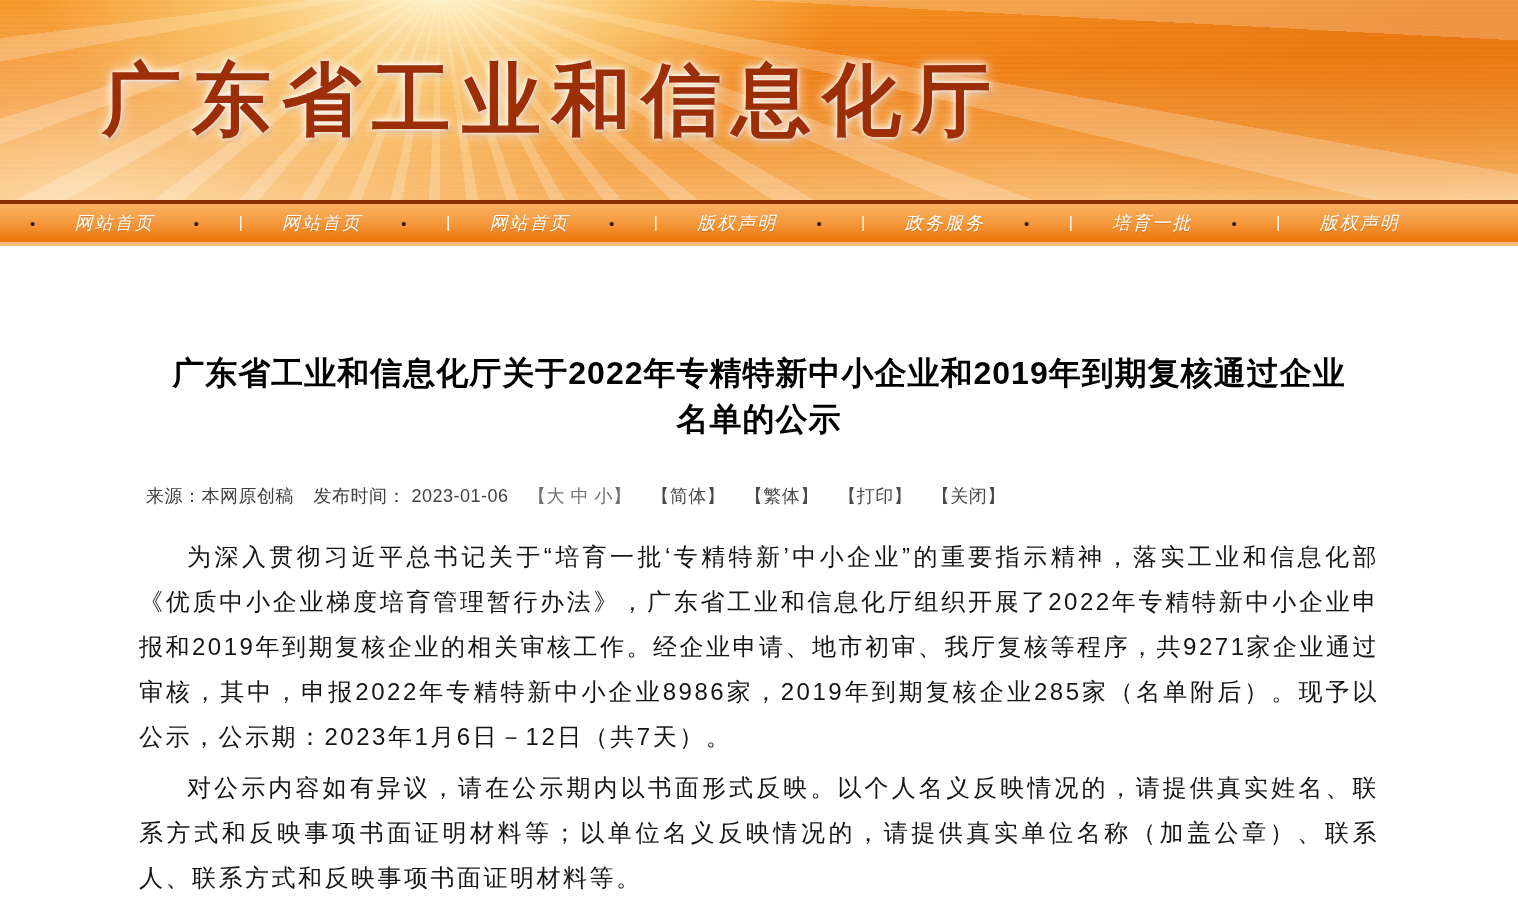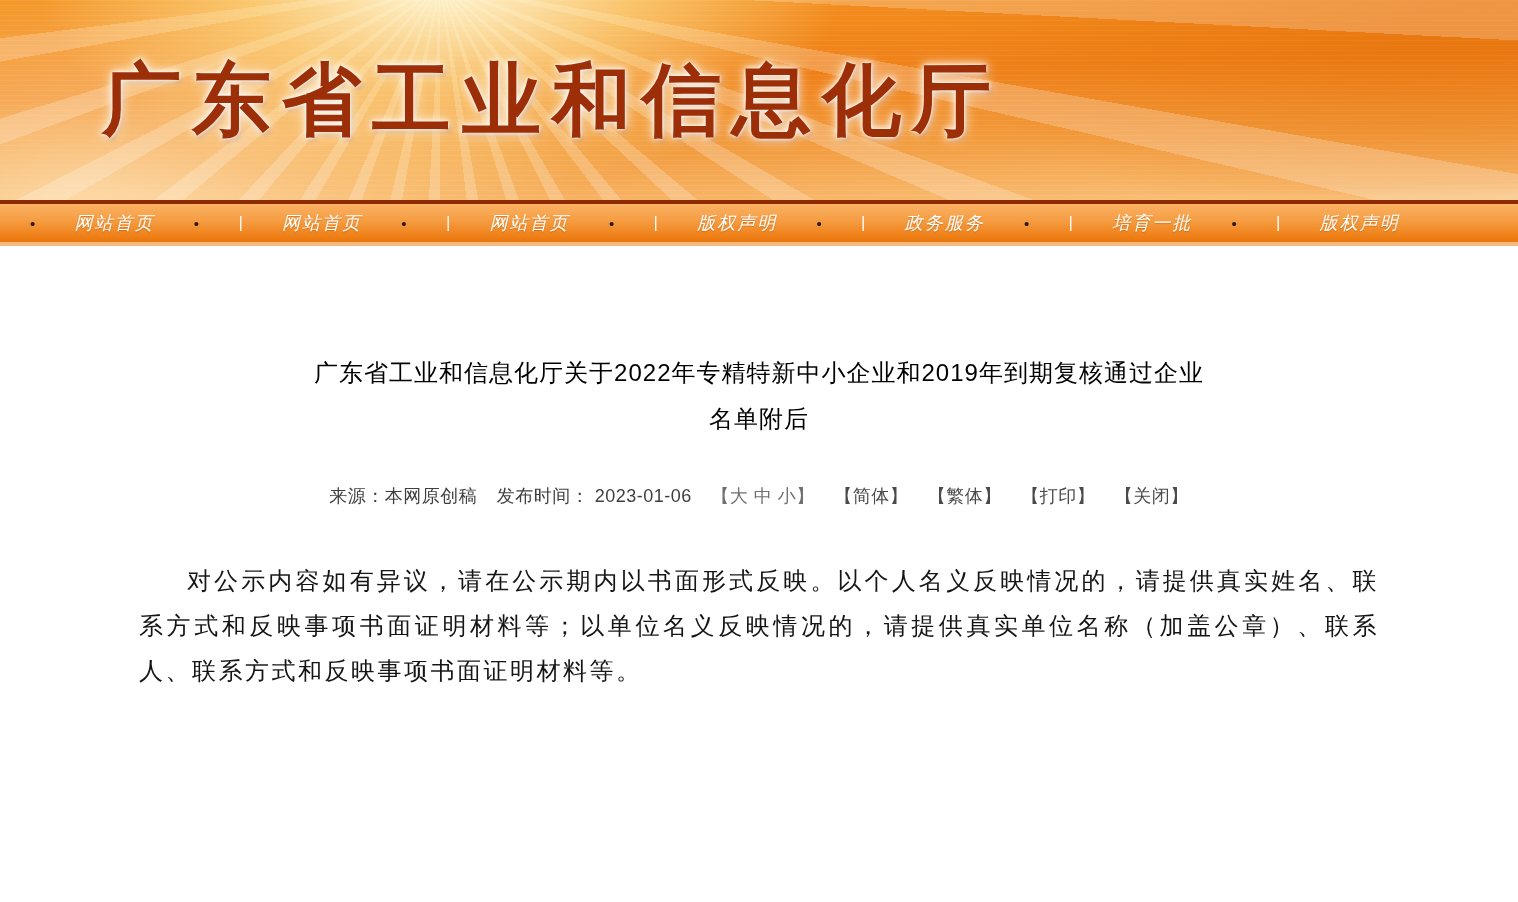--- a/index.html
+++ b/index.html
@@ -72,32 +72,32 @@
 
   
   .content {
     width: 1240px;
     margin: 0 auto;
     padding-top: 104px;
   }
   .article-title {
     text-align: center;
     color: #000000;
-    font-size: 24px;
-    font-weight: normal;
+    font-size: 32px;
+    font-weight: bold;
     line-height: 46px;
     letter-spacing: 1px;
     margin-bottom: 42px;
   }
   .meta {
-    text-align: center;
+    text-align: left;
     font-size: 18px;
     color: #3f3f3f;
     letter-spacing: 0.5px;
-    margin-bottom: 50px;
+    margin-bottom: 26px;
     white-space: nowrap;
   }
   .meta span { margin: 0 7px; }
   .meta .static { color: #3f3f3f; }
   .meta .ctrl { color: #4a4a4a; cursor: pointer; }
   .meta .sizes { color: #6f6f6f; cursor: pointer; }
   .article-body p {
     font-size: 24px;
     line-height: 45px;
     letter-spacing: 2.5px;
@@ -135,29 +135,30 @@
   <span class="pipe">|</span>
   <a class="nav-item">培育一批</a>
   <span class="dot">•</span>
   <span class="pipe">|</span>
   <a class="nav-item">版权声明</a>
 </nav>
 
 <main class="content">
   <h1 class="article-title">
     <div>广东省工业和信息化厅关于2022年专精特新中小企业和2019年到期复核通过企业</div>
-    <div>名单附后</div>
+    <div>名单的公示</div>
   </h1>
 
   <div class="meta">
     <span class="static">来源：本网原创稿</span>
     <span class="static">发布时间： 2023-01-06</span>
     <span class="sizes">【大 中 小】</span>
     <span class="ctrl">【简体】</span>
     <span class="ctrl">【繁体】</span>
     <span class="ctrl">【打印】</span>
     <span class="ctrl">【关闭】</span>
   </div>
 
   <div class="article-body">
+    <p>为深入贯彻习近平总书记关于“培育一批‘专精特新’中小企业”的重要指示精神，落实工业和信息化部《优质中小企业梯度培育管理暂行办法》，广东省工业和信息化厅组织开展了2022年专精特新中小企业申报和2019年到期复核企业的相关审核工作。经企业申请、地市初审、我厅复核等程序，共9271家企业通过审核，其中，申报2022年专精特新中小企业8986家，2019年到期复核企业285家（名单附后）。现予以公示，公示期：2023年1月6日－12日（共7天）。</p>
     <p>对公示内容如有异议，请在公示期内以书面形式反映。以个人名义反映情况的，请提供真实姓名、联系方式和反映事项书面证明材料等；以单位名义反映情况的，请提供真实单位名称（加盖公章）、联系人、联系方式和反映事项书面证明材料等。</p>
   </div>
 </main>
 
 </body></html>

